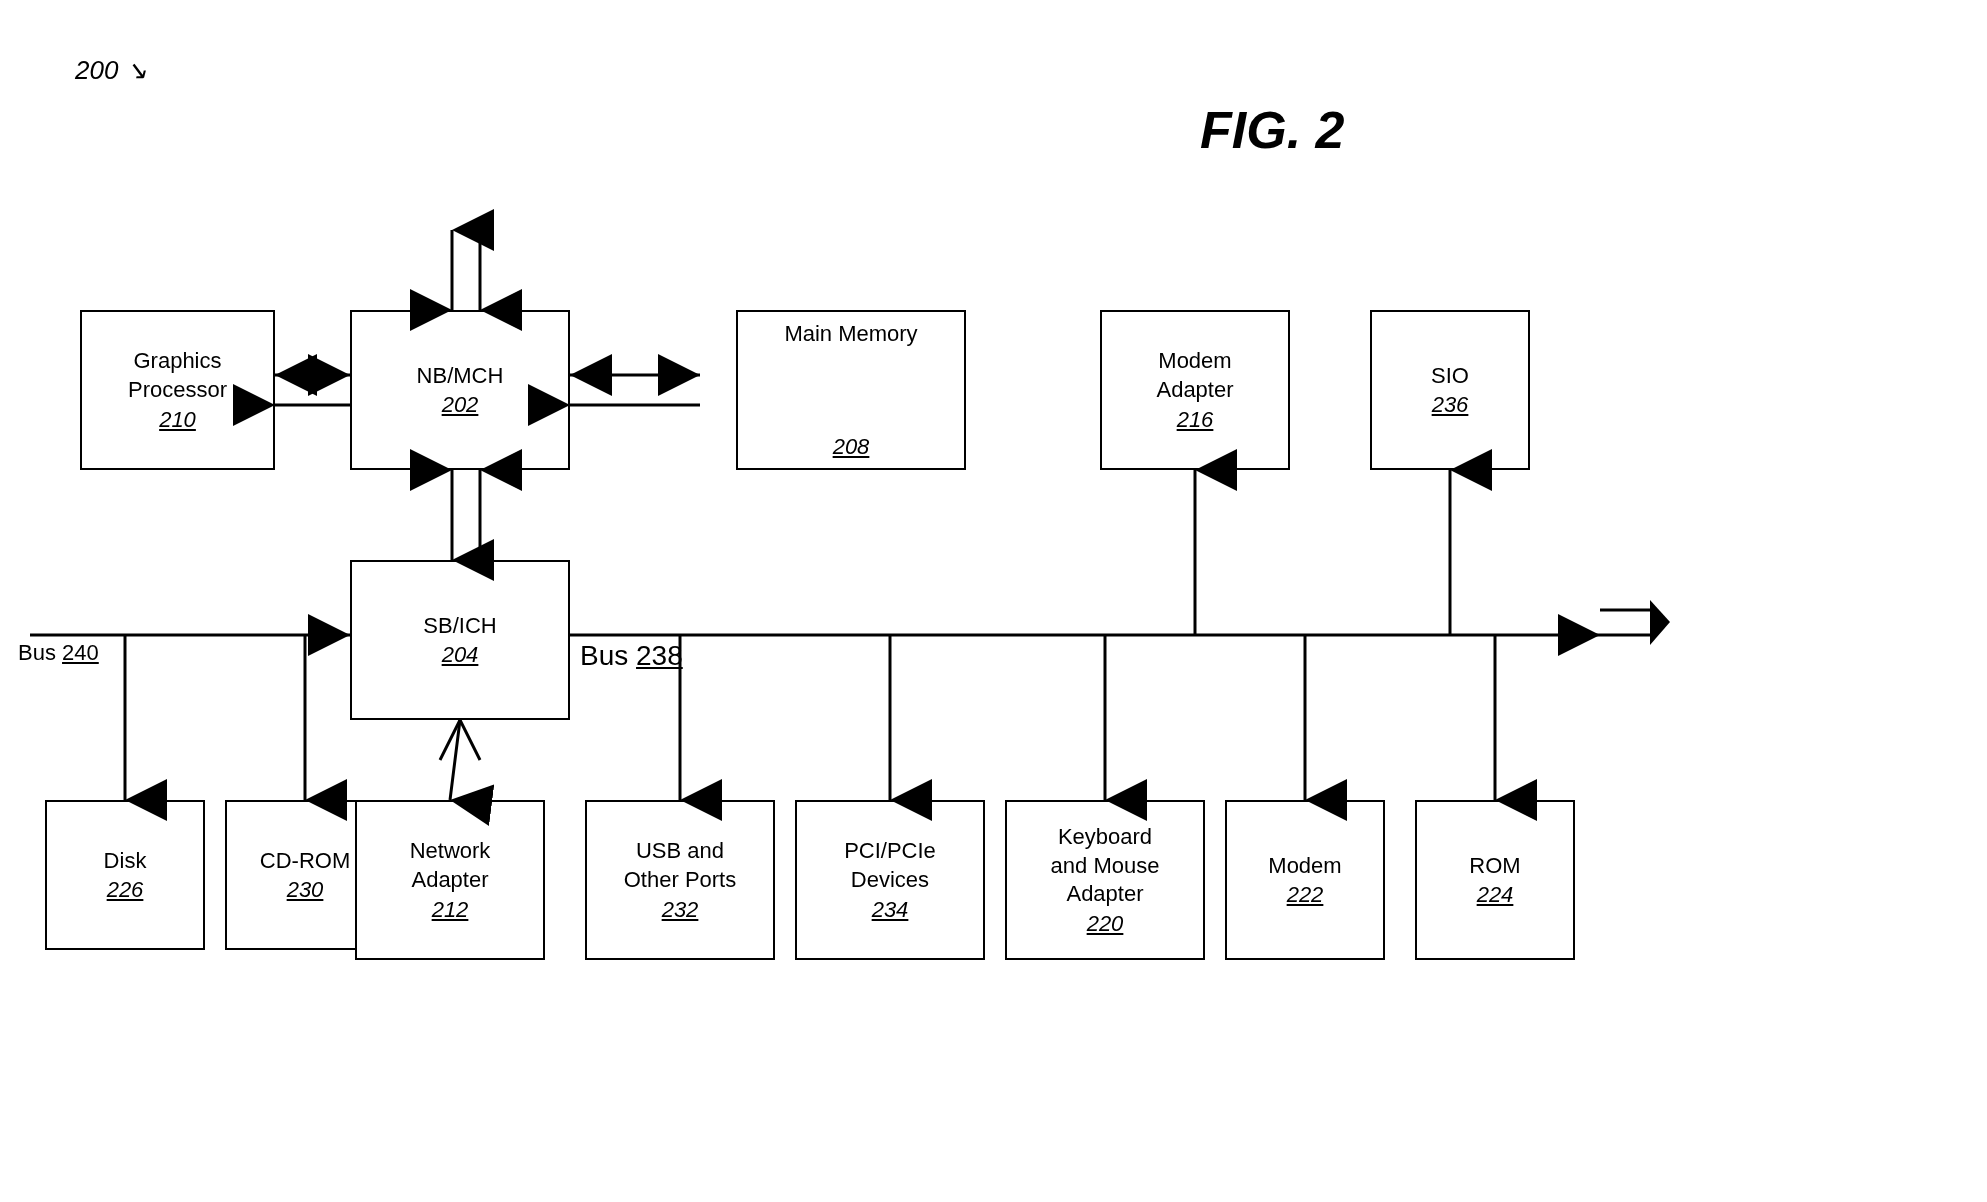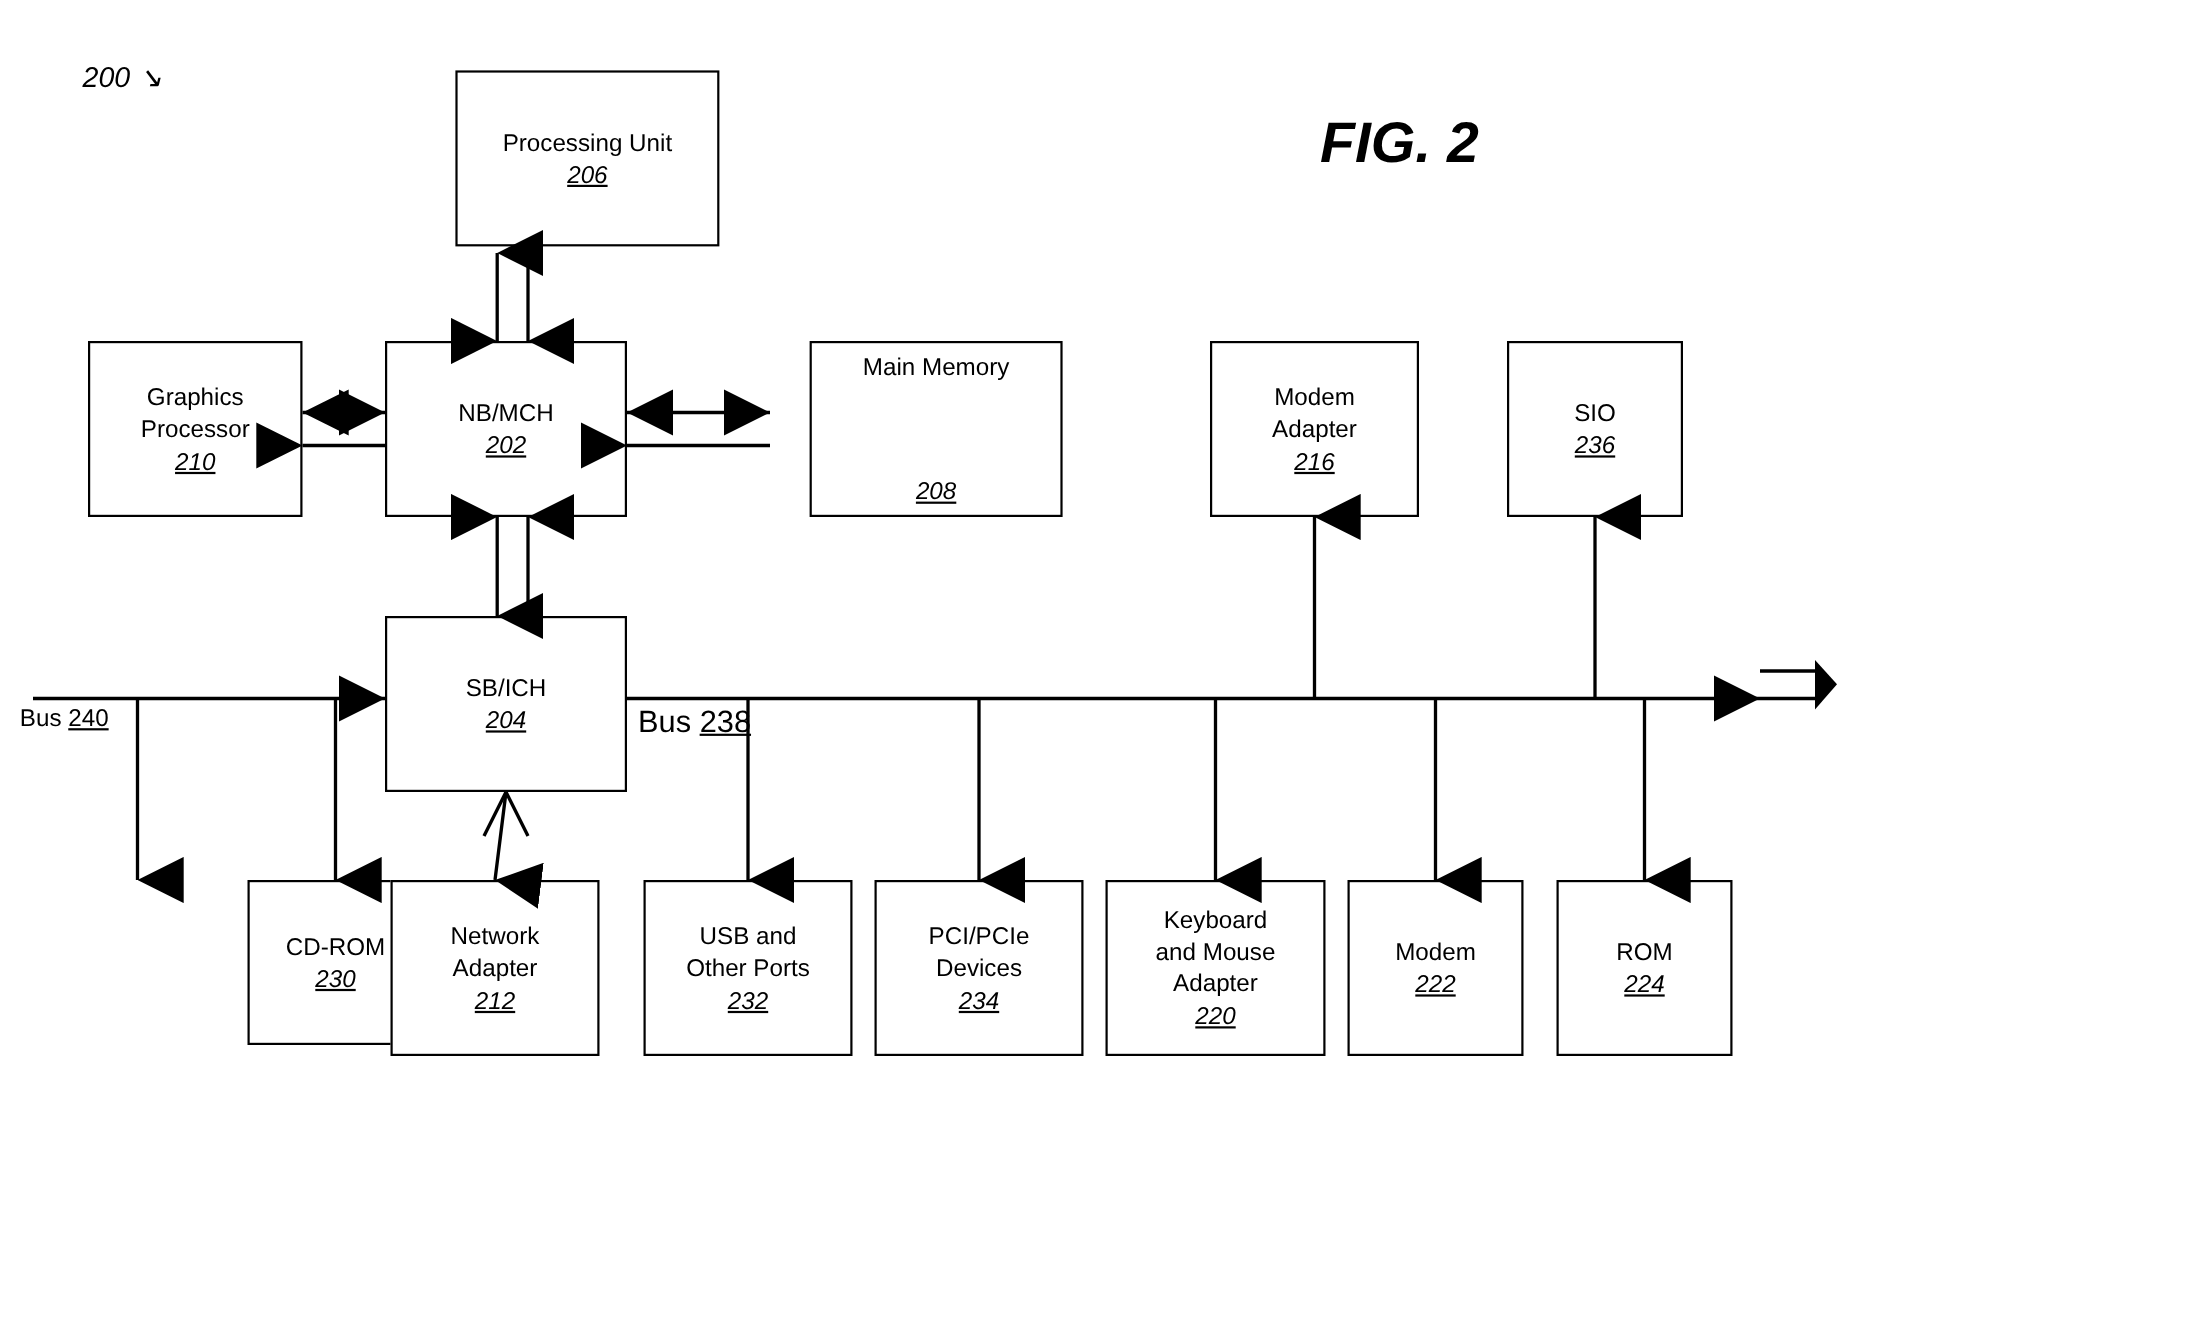--- a/index.html
+++ b/index.html
@@ -74,24 +74,20 @@
 <body>
 
 <div class="diagram-container">
 
   <div class="fig-label" style="top: 100px; left: 1200px;">FIG. 2</div>
 
   <div style="position:absolute; top:55px; left:75px; font-size:26px; font-style:italic;">
     <span>200</span> ↘
   </div>
 
-  <div class="box" style="left: 414px; top: 64px; width: 240px; height: 160px;">
-    <span class="box-title">Processing Unit</span>
-    <span class="box-number">206</span>
-  </div>
 
   <div class="box" style="left: 350px; top: 310px; width: 220px; height: 160px;">
     <span class="box-title">NB/MCH</span>
     <span class="box-number">202</span>
   </div>
 
   <div class="box" style="left: 350px; top: 560px; width: 220px; height: 160px;">
     <span class="box-title">SB/ICH</span>
     <span class="box-number">204</span>
   </div>
@@ -111,20 +107,24 @@
     <span class="box-title" style="white-space:pre-line;">Modem
 Adapter</span>
     <span class="box-number">216</span>
   </div>
 
   <div class="box" style="left: 1370px; top: 310px; width: 160px; height: 160px;">
     <span class="box-title">SIO</span>
     <span class="box-number">236</span>
   </div>
 
+  <div class="box" style="left: 45px; top: 800px; width: 160px; height: 150px;">
+    <span class="box-title">Disk</span>
+    <span class="box-number">226</span>
+  </div>
 
   <div class="box" style="left: 225px; top: 800px; width: 160px; height: 150px;">
     <span class="box-title">CD-ROM</span>
     <span class="box-number">230</span>
   </div>
 
   <div class="box" style="left: 355px; top: 800px; width: 190px; height: 160px;">
     <span class="box-title" style="white-space:pre-line;">Network
 Adapter</span>
     <span class="box-number">212</span>

